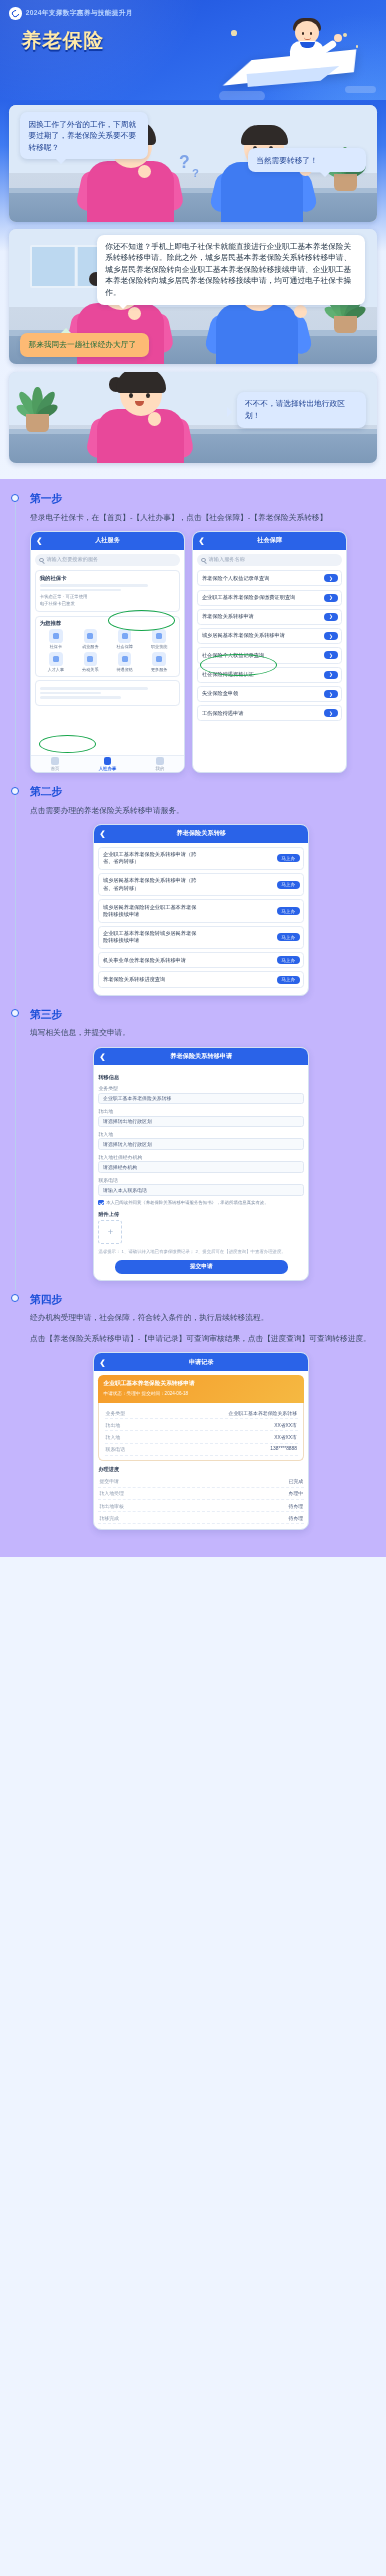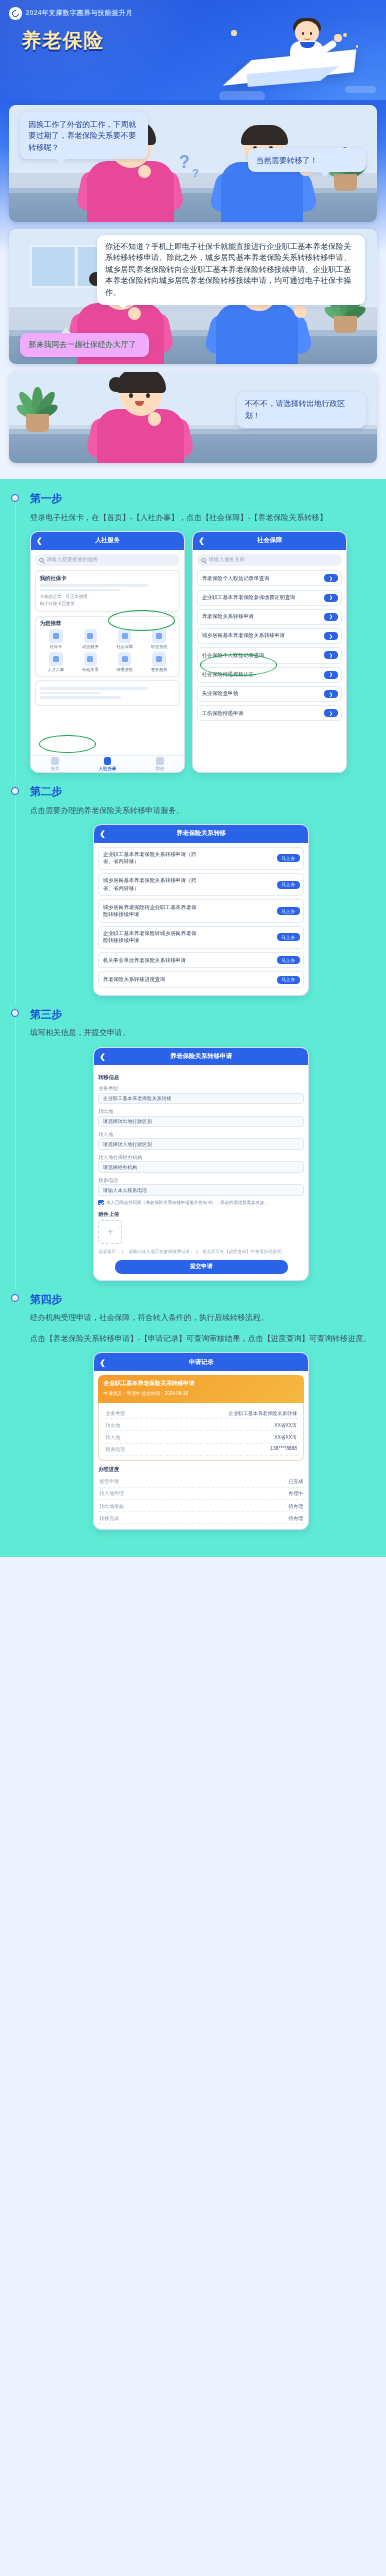--- a/index.html
+++ b/index.html
@@ -242,38 +242,38 @@
     box-shadow: 0 1.5px 4.1px rgba(30,60,120,.15);
     z-index: 6;
   }
   .bubble:after {
     content: "";
     position: absolute;
     width: 0; height: 0;
     border: 5.2px solid transparent;
   }
   .bubble.blue { background: #dbe9ff; color: #1b3e8f; }
-  .bubble.green { background: #f0abfc; color: #1d6b3a; }
+  .bubble.green { background: #fdba74; color: #1d6b3a; }
   .bubble.white { background: #ffffff; color: #234; }
   .bubble.b1 { left: 11.3px; top: 7.2px; width: 128px; }
   .bubble.b1:after { border-top-color: #dbe9ff; left: 36px; bottom: -9.8px; }
   .bubble.b2 { right: 11px; top: 7.2px; width: 118px; margin-top: 36px; }
   .bubble.b2:after { border-top-color: #dbe9ff; right: 36px; bottom: -9.8px; }
   .bubble.b3 { left: 88px; top: 5.2px; width: 268px; }
   .bubble.b3:after { border-top-color: #ffffff; left: 20.6px; bottom: -9.8px; }
   .bubble.b4 { left: 11.3px; bottom: 7.2px; width: 129px; }
   .bubble.b4:after { border-bottom-color: #d8f3df; left: 41px; top: -9.8px; }
   .bubble.b5 { right: 11.3px; top: 20.6px; width: 129px; }
   .bubble.b5:after { border-left-color: #dbe9ff; left: -9.8px; top: 14.4px; }
   .qmark { position: absolute; font-size: 17.5px; font-weight: bold; color: #7fa4e8; }
   .qmark.q1 { left: 170px; top: 47px; }
   .qmark.q2 { left: 183px; top: 62px; font-size: 11.3px; }
 
   
-  .steps { background: #5eead4; padding: 5.2px 0 23px; position: relative; }
+  .steps { background: #c4b5fd; padding: 5.2px 0 23px; position: relative; }
   .step { position: relative; padding: 8.2px 13.4px 4.1px 30px; }
   .step .rail {
     position: absolute; left: 15px; top: 15.5px; bottom: -5.2px;
     width: 1px; background: #b9cdf0;
   }
   .step .dot {
     position: absolute; left: 11.3px; top: 9.3px;
     width: 8.2px; height: 8.2px; border-radius: 50%;
     border: 1.5px solid #2a63e8; background: #eef4ff;
     z-index: 2;

